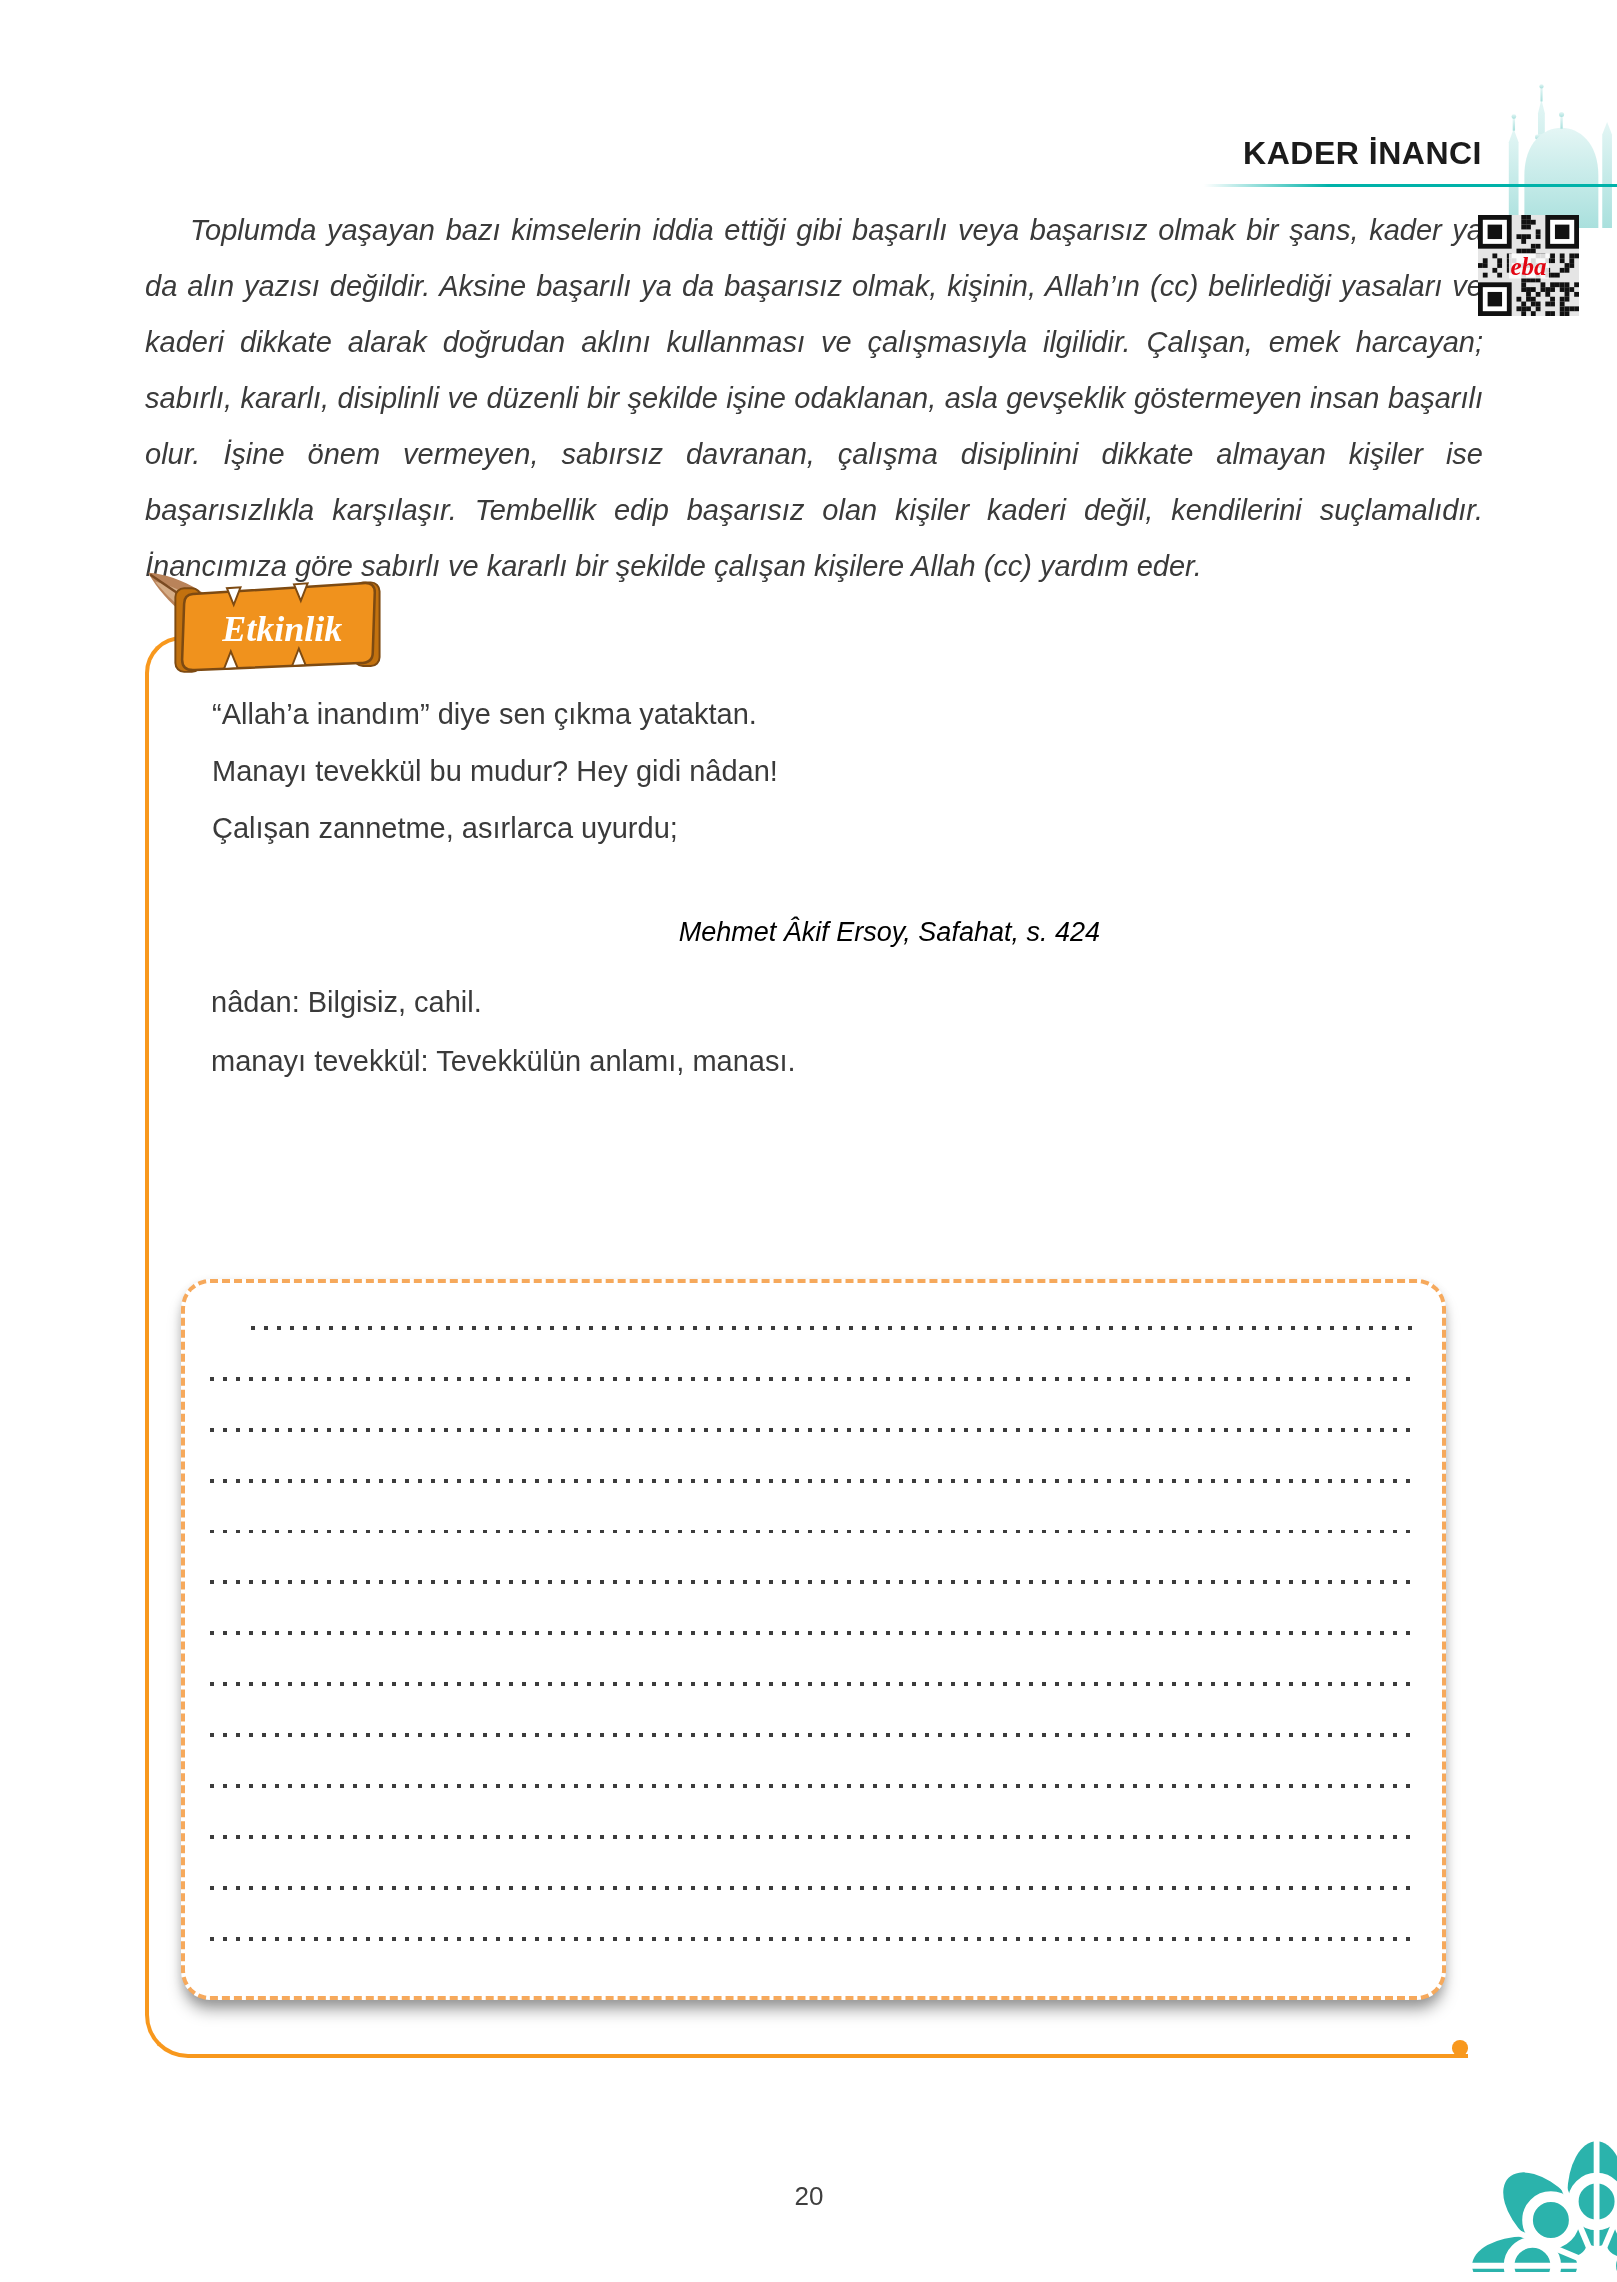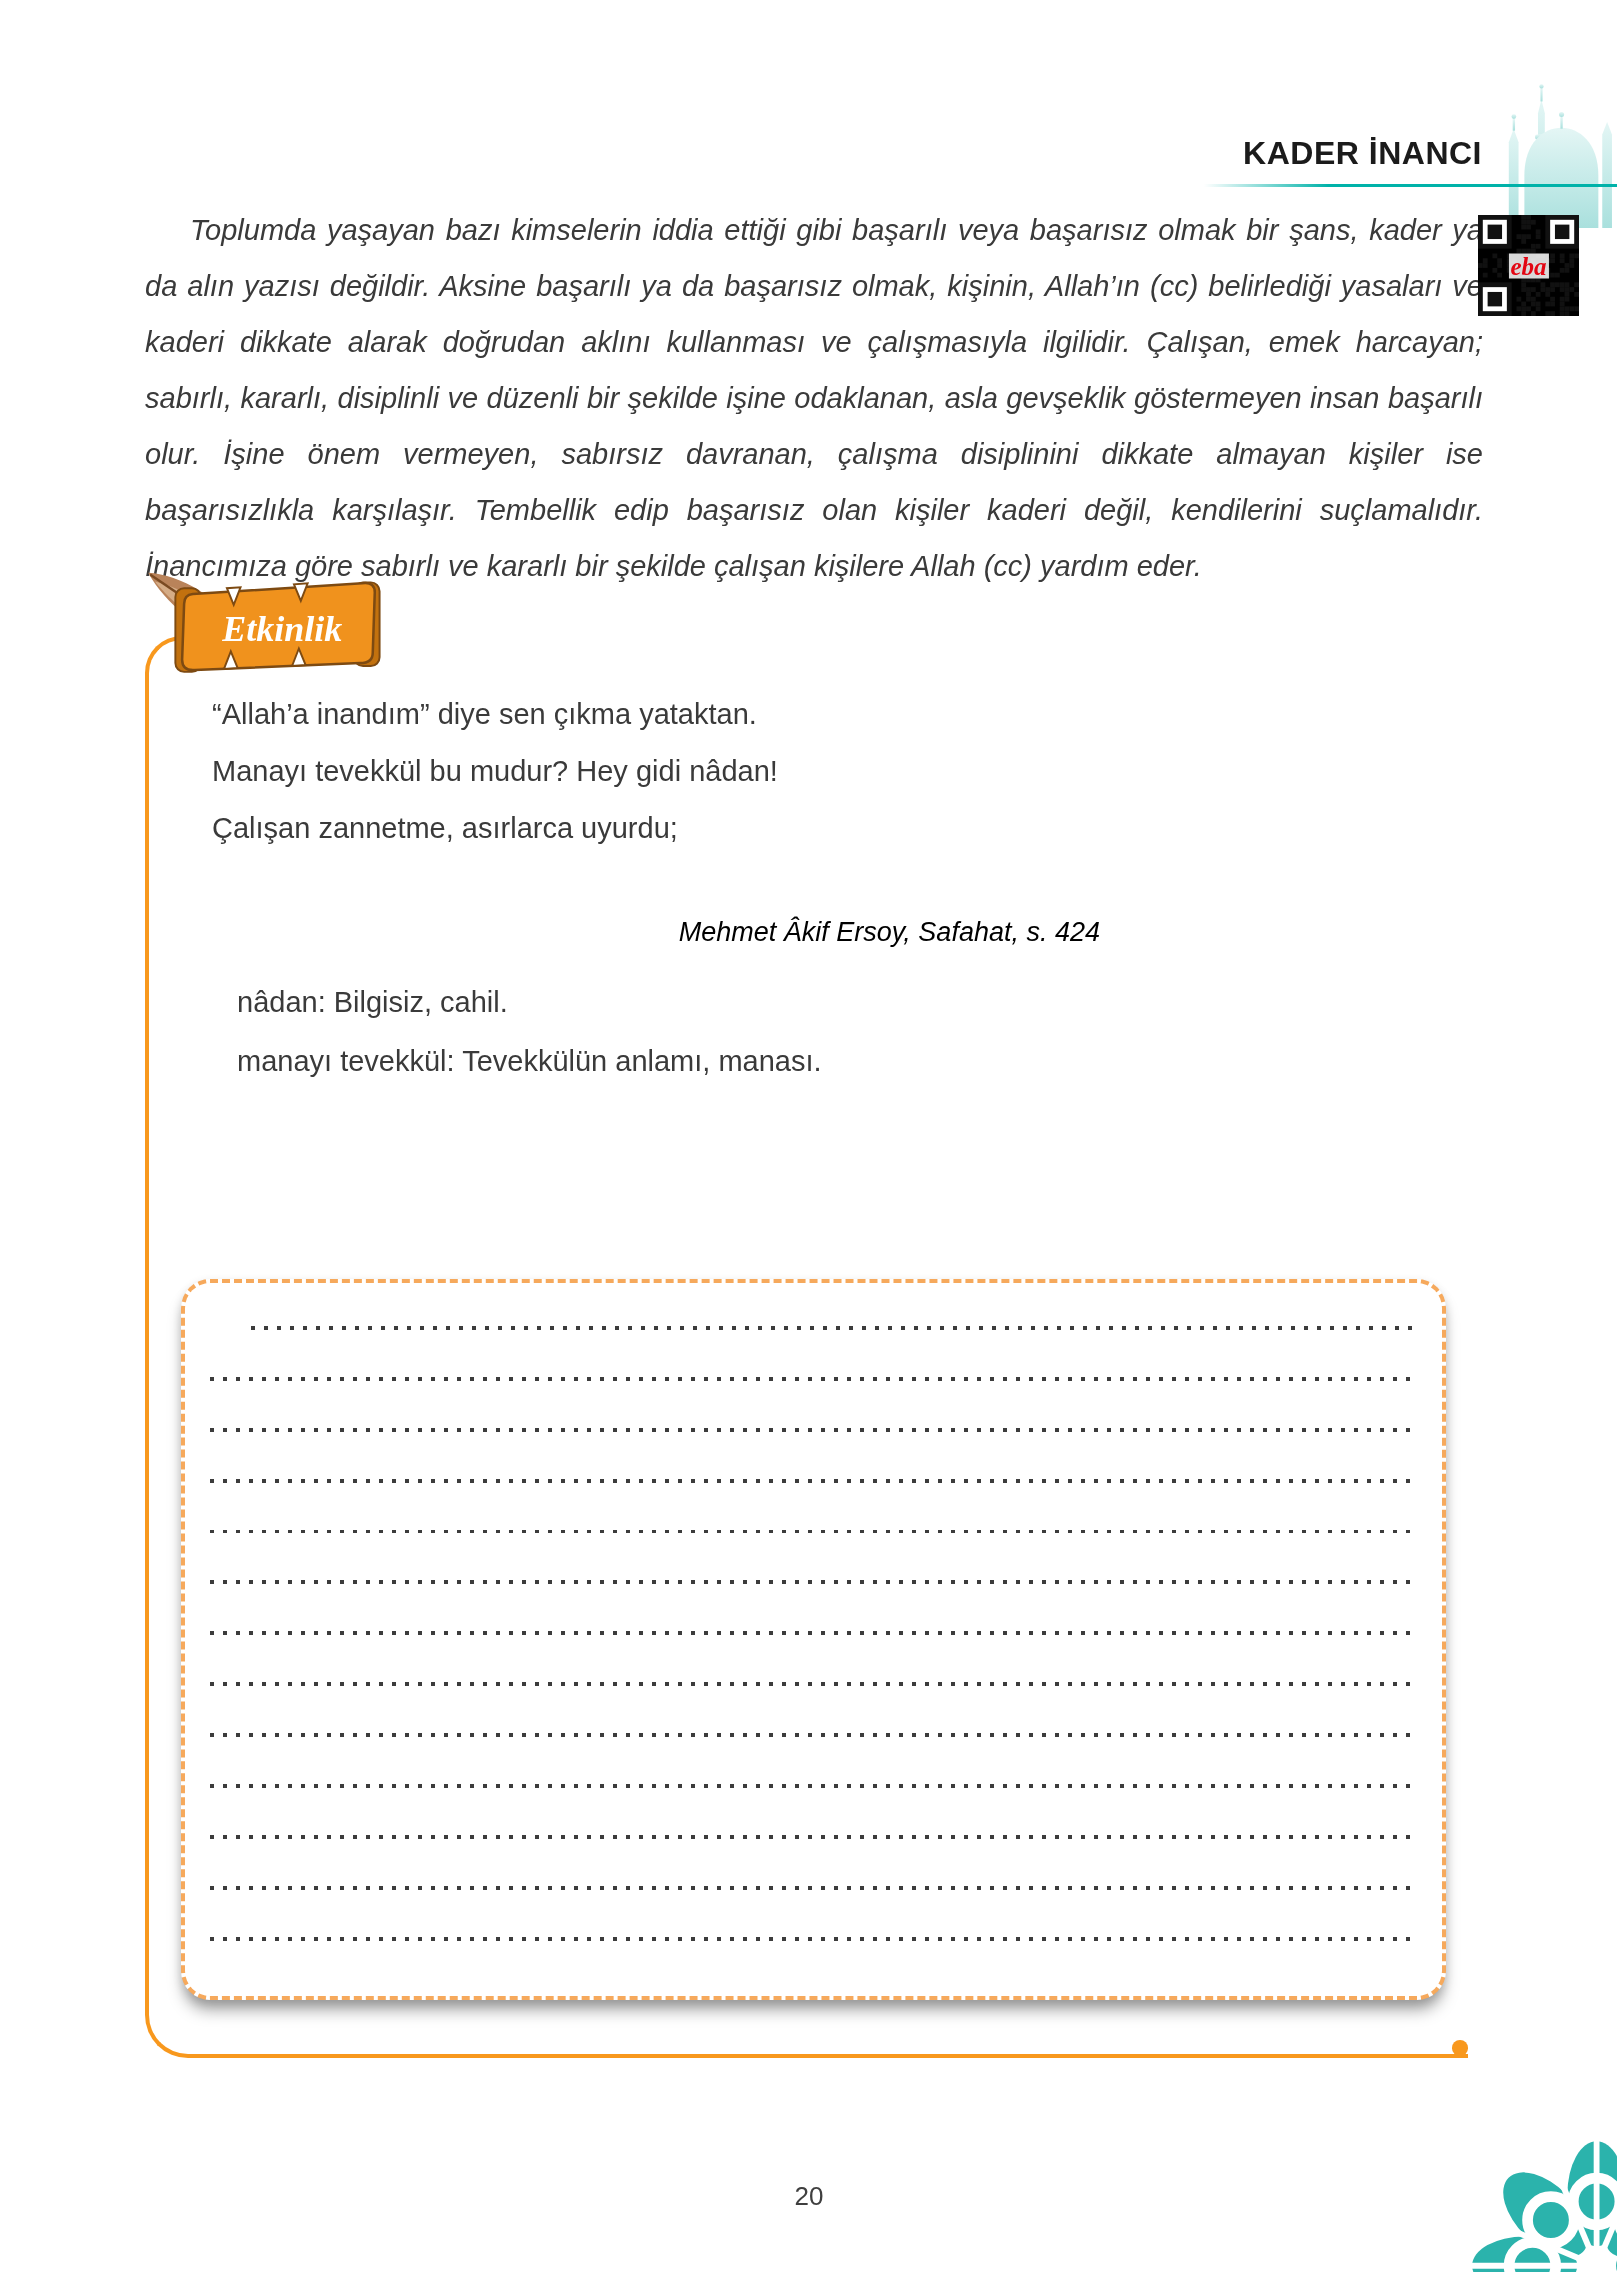--- a/index.html
+++ b/index.html
@@ -16,21 +16,21 @@
   .teal-line{
     position:absolute;top:184px;left:1204px;right:0;height:2.9px;z-index:2;
     background:linear-gradient(to right,rgba(0,178,169,0),#00b2a9 30%,#00b2a9);
   }
   
   .intro{
     position:absolute;left:145px;top:202px;width:1338px;
     font-size:29px;line-height:56px;text-align:justify;text-indent:45px;margin:0;font-style:italic;
   }
   .qr{
-    position:absolute;left:1478px;top:215px;width:101px;height:101px;background:#000000;z-index:4;
+    position:absolute;left:1478px;top:215px;width:101px;height:101px;background:#e5e5e5;z-index:4;
   }
   .qr svg{display:block;}
   .qr-label{
     position:absolute;left:50%;top:50%;transform:translate(-50%,-50%);
     background:rgba(255,255,255,.85);padding:0 2px;
     font-family:"Liberation Serif",serif;font-style:italic;font-weight:bold;
     font-size:25px;color:#e30613;line-height:25px;
   }
   
   .act-arc{
@@ -48,21 +48,21 @@
   
   .banner{position:absolute;left:130px;top:561px;width:293px;height:141px;z-index:5;}
   
   .poem{position:absolute;left:212px;top:686px;font-size:29px;z-index:2;}
   .poem div{height:57px;line-height:57px;white-space:nowrap;}
   .attribution{
     position:absolute;left:211px;top:917px;width:889px;text-align:right;
     font-style:italic;font-size:27px;color:#000000;
   }
   .definitions{position:absolute;left:211px;top:973px;font-size:29px;}
-  .definitions div{height:59px;line-height:59px;white-space:nowrap;margin-left:26px;}
+  .definitions div{height:59px;line-height:59px;white-space:nowrap;}
   .prompt{
     position:absolute;left:145px;top:1087px;width:1338px;margin:0;
     font-size:29px;line-height:51px;text-align:justify;text-indent:45px;
   }
   
   .writing-box{
     position:absolute;left:181px;top:1279px;width:1265px;height:721px;box-sizing:border-box;
     background:#fff;border:4.4px dashed #f6a95c;border-radius:29px;z-index:2;
     box-shadow:0 13.7px 15.6px -3.9px rgba(0,0,0,.35),0 3.9px 9.8px rgba(0,0,0,.12);
   }

